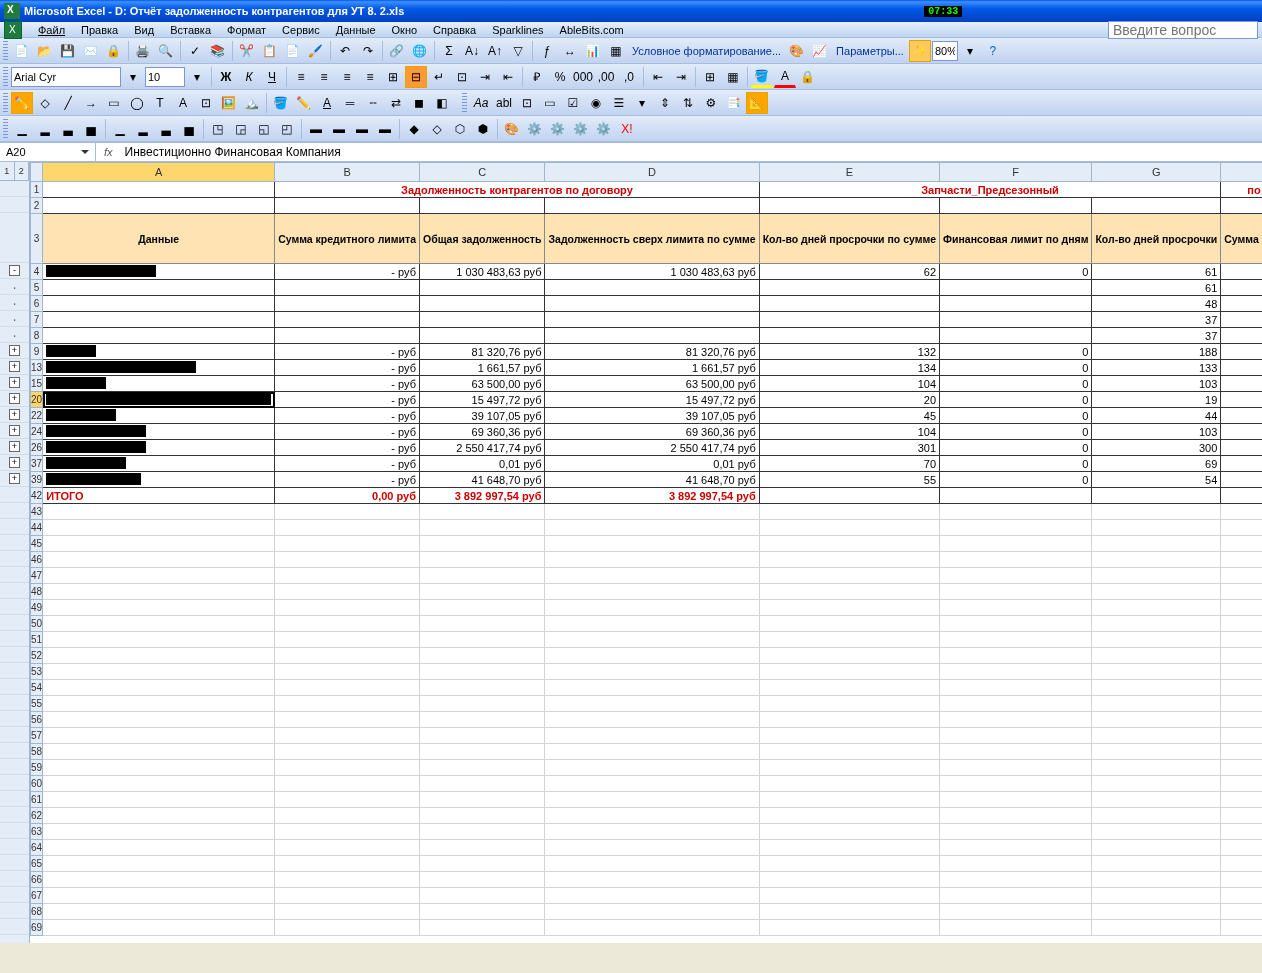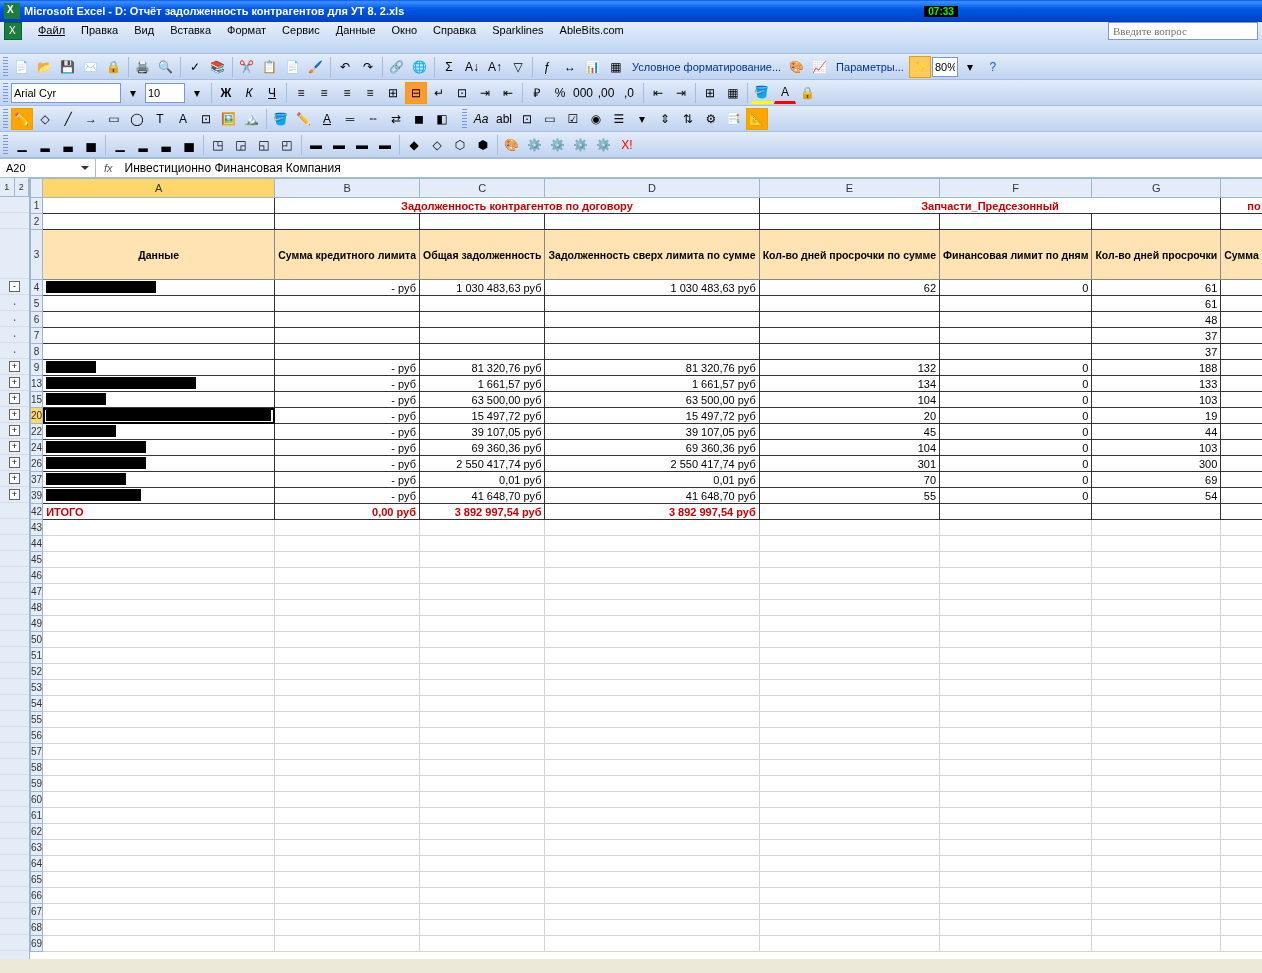--- a/index.html
+++ b/index.html
@@ -2,29 +2,29 @@
 <html><head>
 <meta charset="utf-8">
 <style>
 * { box-sizing: border-box; margin: 0; padding: 0; }
 body { font-family: Tahoma, Arial, sans-serif; font-size: 11px; background: #ece9d8; overflow: hidden; width: 1262px; height: 973px; }
 
 
 .titlebar { background: linear-gradient(to bottom, #0058e6, #3d8eff 8%, #0058e6 40%, #0040c0); height: 22px; display: flex; align-items: center; padding: 0 4px; color: #fff; font-weight: bold; }
 .titlebar .app-icon { width: 16px; height: 16px; background: #1e7c3e; display: inline-block; margin-right: 4px; position: relative; }
 .titlebar .app-icon::after { content: "X"; color: #fff; font-size: 10px; position: absolute; top: 1px; left: 3px; }
-.titlebar-time { margin-left: 520px; background: #000; color: #0f0; padding: 0 4px; font-family: Liberation Sans, sans-serif; font-size: 10px; }
-
-
-.menubar { background: linear-gradient(to bottom, #e7effc, #bdd4f1); height: 32px; display: flex; padding: 0 4px; border-bottom: 1px solid #a7bde0; }
+.titlebar-time { margin-left: 520px; background: #000; color: #0f0; padding: 0 4px; font-family: Liberation Mono, monospace; font-size: 10px; }
+
+
+.menubar { background: linear-gradient(to bottom, #e7effc, #bdd4f1); height: 16px; display: flex; align-items: center; padding: 0 4px; border-bottom: 1px solid #a7bde0; }
 .menubar .app-icon-small { width: 18px; height: 18px; background: #1e7c3e; margin-right: 8px; border: 1px solid #063; position: relative; }
 .menubar .app-icon-small::after { content: "X"; color: #fff; font-size: 10px; position: absolute; top: 2px; left: 4px; }
 .menu-item { padding: 2px 8px; cursor: default; color: #000; }
 .menu-item u { text-decoration: underline; }
-.question-box { margin-left: auto; width: 150px; height: 18px; border: 1px solid #7a96df; background: #fff; color: #999; padding: 0 4px; font-size: 11px; font-family: Liberation Serif, serif; }
+.question-box { margin-left: auto; width: 150px; height: 18px; border: 1px solid #7a96df; background: #fff; color: #999; padding: 0 4px; font-size: 14px; }
 
 
 .toolbar { background: linear-gradient(to bottom, #e2ecfa, #c1d3f0); height: 26px; display: flex; align-items: center; padding: 0 3px; border-bottom: 1px solid #a7bde0; gap: 1px; }
 .toolbar-handle { width: 5px; height: 20px; background: repeating-linear-gradient(to bottom, #7a96df 0 1px, transparent 1px 3px); margin-right: 2px; }
 .tb-btn { width: 22px; height: 22px; display: inline-flex; align-items: center; justify-content: center; border: 1px solid transparent; cursor: default; font-size: 12px; background: transparent; }
 .tb-btn.active { border: 1px solid #e5a500; background: #ffc95e; }
 .tb-sep { width: 1px; height: 20px; background: #a7bde0; margin: 0 2px; }
 .tb-text { padding: 0 4px; font-size: 11px; color: #003399; cursor: default; }
 .tb-combo { height: 20px; border: 1px solid #7a96df; background: #fff; font-size: 11px; padding: 0 2px; }
 .tb-combo.font { width: 110px; }

